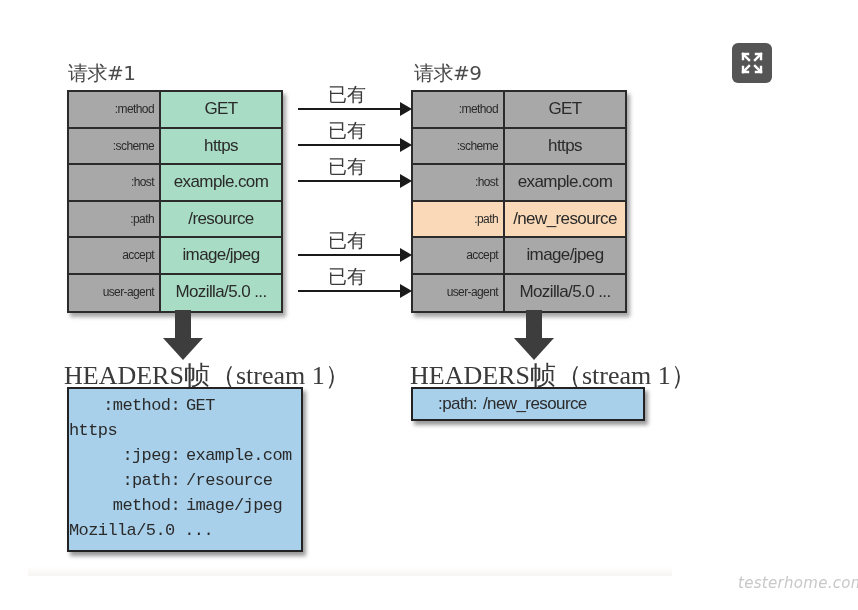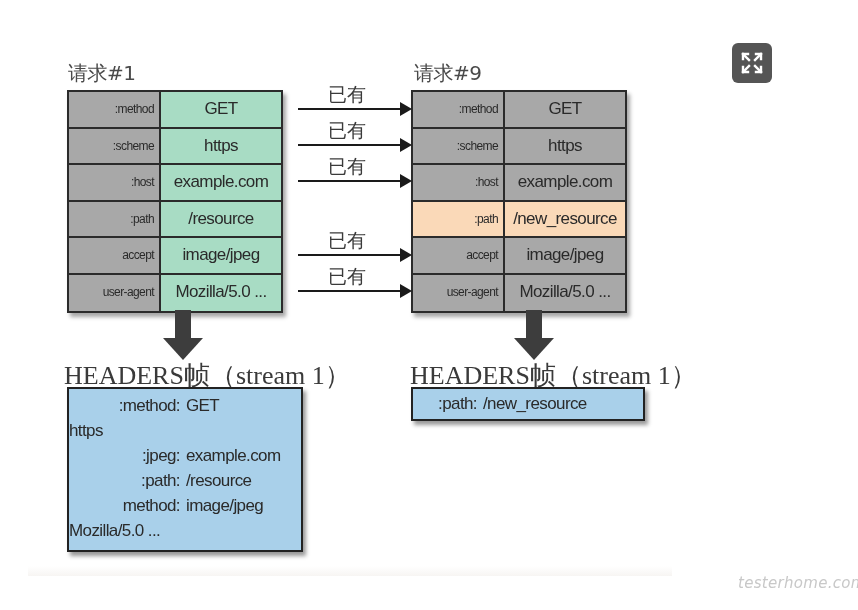--- a/index.html
+++ b/index.html
@@ -109,21 +109,21 @@
 <div class="down-arrow" style="left:163px; top:310px;">
     <div class="shaft"></div>
     <div class="head"></div>
   </div>
 <div class="down-arrow" style="left:514px; top:310px;">
     <div class="shaft"></div>
     <div class="head"></div>
   </div>
 
 <div class="frame-title" style="left:64px; top:358px;">HEADERS帧（stream 1）</div>
-<div class="frame-box" style="left:67px; top:387px; width:236px; height:165px; padding-top:4px;">
+<div class="frame-box" style="left:67px; top:387px; width:236px; height:165px; padding-top:4px;font-family:Liberation Mono, monospace;">
   <div class="frame-line">
       <span class="fk">:method:</span>
       <span class="fv">GET</span>
     </div>
   <div class="frame-line">
       <span class="fv">https</span>
     </div>
   <div class="frame-line">
       <span class="fk">:jpeg:</span>
       <span class="fv">example.com</span>

